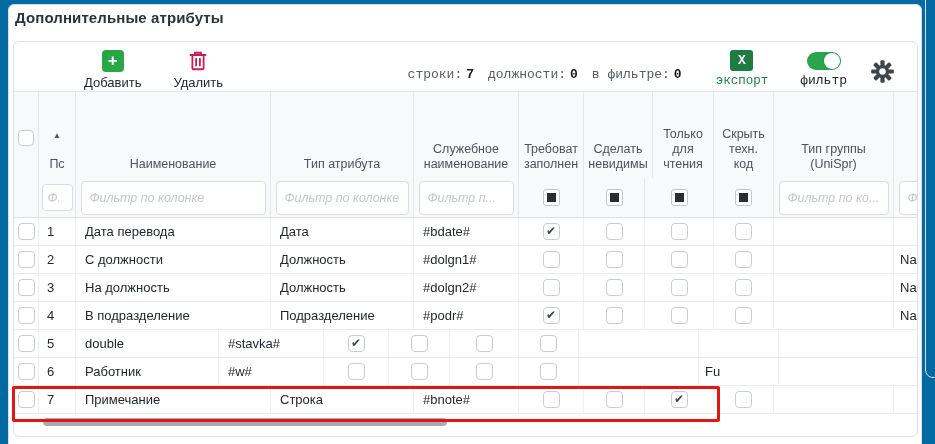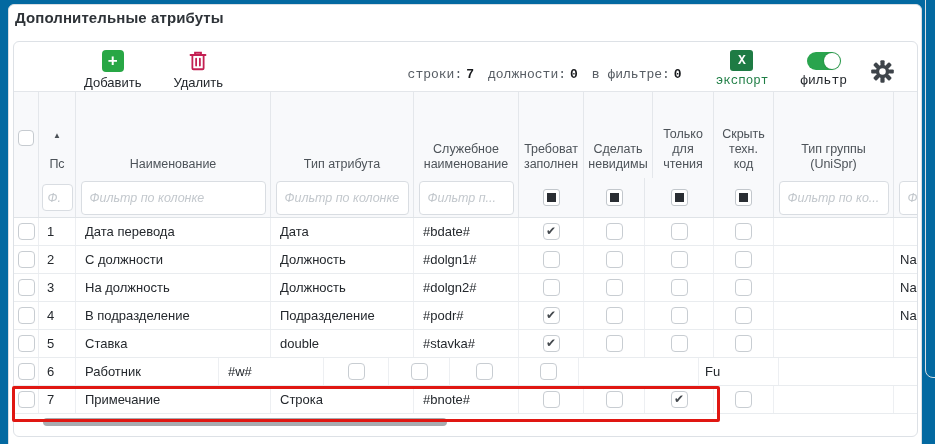--- a/index.html
+++ b/index.html
@@ -343,21 +343,20 @@
                 <span class="cb"></span>
               </div>
               <div class="cell txt c9"></div>
               <div class="cell txt c10">Na</div>
             </div>
             <div class="trow">
               <div class="cell sel c0">
                 <span class="cb"></span>
               </div>
               <div class="cell txt c1">5</div>
-              <div class="cell txt c2">Ставка</div>
               <div class="cell txt c3">double</div>
               <div class="cell txt c4">#stavka#</div>
               <div class="cell flag c5">
                 <span class="cb">✔</span>
               </div>
               <div class="cell flag c6">
                 <span class="cb"></span>
               </div>
               <div class="cell flag c7">
                 <span class="cb"></span>

